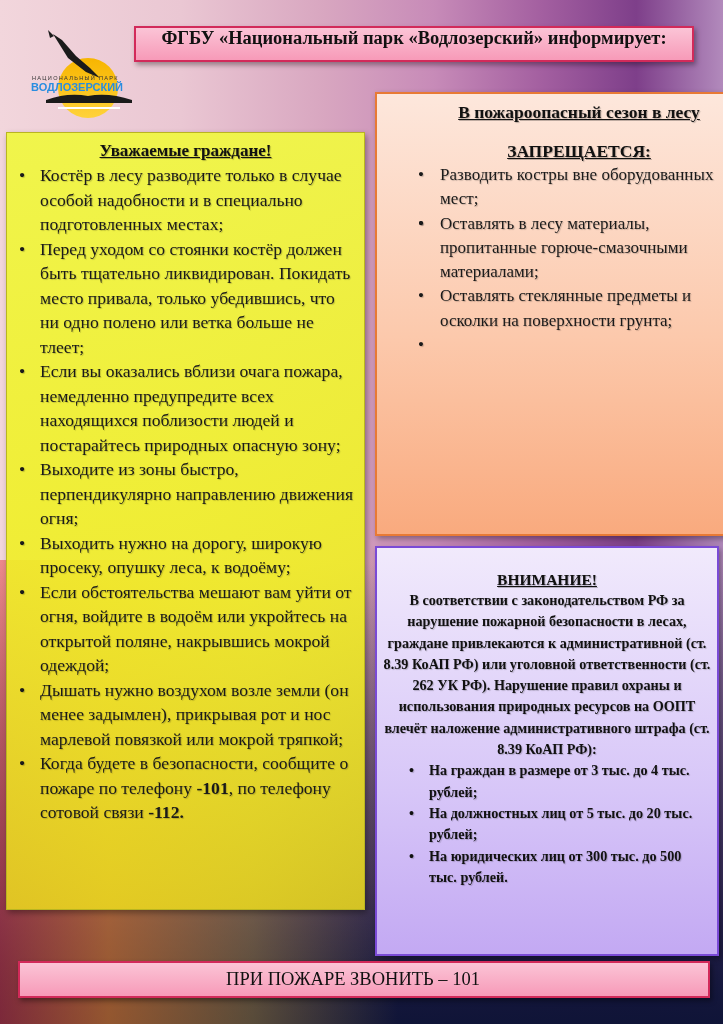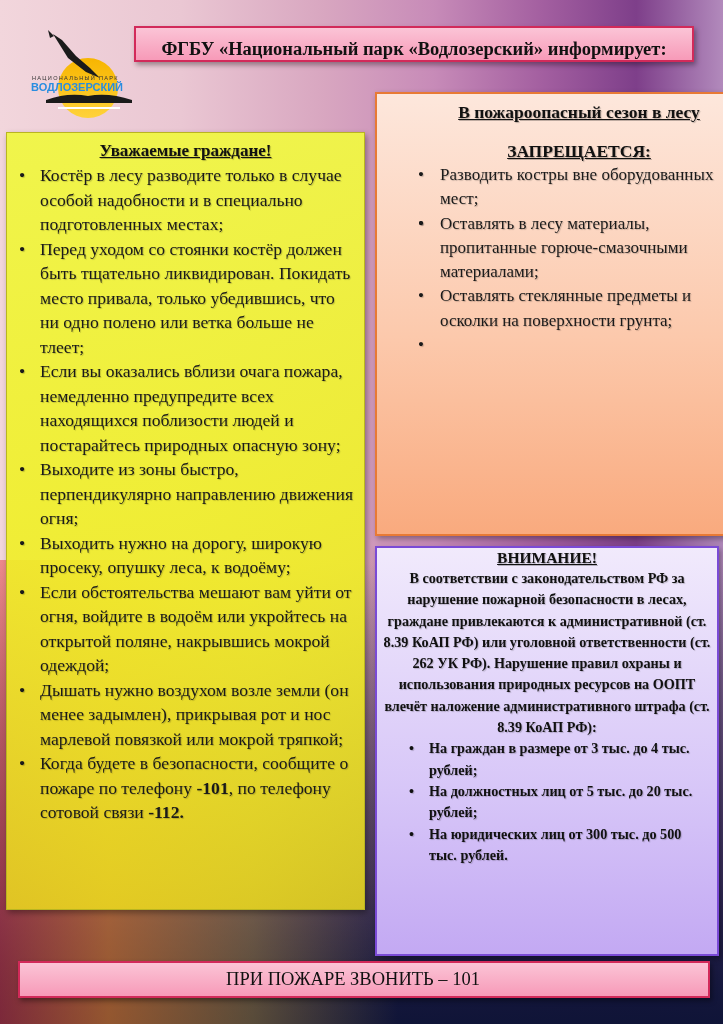--- a/index.html
+++ b/index.html
@@ -14,21 +14,21 @@
     position: absolute; left: 0; top: 560px; width: 723px; height: 464px;
     background:
       linear-gradient(90deg, rgba(230,60,60,0.5) 0%, rgba(255,140,40,0.55) 15%, rgba(255,200,60,0.3) 35%, rgba(120,40,80,0.0) 55%, rgba(40,30,90,0.0) 100%),
       linear-gradient(180deg, rgba(0,0,0,0) 0%, rgba(30,25,70,0.6) 70%, rgba(15,20,55,0.95) 100%);
   }
   .logo { position: absolute; left: 28px; top: 28px; width: 112px; height: 92px; text-decoration: underline; }
   .header-banner {
     position: absolute; left: 134px; top: 26px; width: 556px; height: 32px;
     background: linear-gradient(180deg, #fbc4d6, #f79ab8);
     border: 2px solid #d22a5a; box-shadow: 2px 3px 5px rgba(0,0,0,0.35);
-    display: flex; align-items: flex-end; justify-content: center;
+    display: flex; align-items: flex-start; justify-content: center;
     font-weight: bold; font-size: 18.5px; color: #111;
   }
   .panel { position: absolute; box-shadow: 2px 3px 6px rgba(0,0,0,0.35); }
   .panel-yellow {
     left: 6px; top: 132px; width: 357px; height: 776px;
     background: linear-gradient(180deg, rgba(240,246,70,0.96) 0%, rgba(240,240,40,0.92) 50%, rgba(238,220,30,0.85) 100%);
     border: 1px solid #b9b520;
   }
   .panel-peach {
     left: 375px; top: 92px; width: 340px; height: 440px;
@@ -49,21 +49,21 @@
   li { position: relative; }
   li .bullet { position: absolute; left: 0; top: 0; }
   .yellow-title { font-size: 17px; margin-top: 8px; }
   .yellow-list { margin-top: 2px; font-size: 17.6px; line-height: 24.5px; color: #1a1a1a; text-shadow: 1px 1px 1px rgba(0,0,0,0.2); }
   .yellow-list li { padding-left: 33px; padding-right: 6px; }
   .yellow-list li .bullet { left: 12px; }
   .peach-title { font-size: 17.5px; line-height: 24px; margin-top: 6px; }
   .peach-list { font-size: 17px; line-height: 24.3px; color: #1a1a1a; text-shadow: 1px 1px 1px rgba(0,0,0,0.2); }
   .peach-list li { padding-left: 31px; padding-right: 6px; }
   .peach-list li .bullet { left: 9px; }
-  .violet-title { font-size: 15.5px; margin-top: 0; line-height: 20px; }
+  .violet-title { font-size: 15.5px; margin-top: 22px; line-height: 20px; }
   .violet-body { text-align: center; font-weight: bold; font-size: 14.2px; line-height: 21.3px; color: #111; padding: 0 6px; text-shadow: 1px 1px 1px rgba(0,0,0,0.2); }
   .violet-list { font-weight: bold; font-size: 14.2px; line-height: 21.3px; color: #111; text-shadow: 1px 1px 1px rgba(0,0,0,0.2); }
   .violet-list li { padding-left: 52px; padding-right: 6px; }
   .violet-list li .bullet { left: 32px; }
   .footer-banner {
     position: absolute; left: 18px; top: 961px; width: 688px; height: 33px;
     background: linear-gradient(180deg, #fbc4d6, #f79ab8);
     border: 2px solid #d22a5a; box-shadow: 2px 3px 5px rgba(0,0,0,0.4);
     display: flex; align-items: center; justify-content: center;
     font-weight: normal; font-size: 18.5px; color: #111; white-space: pre;

